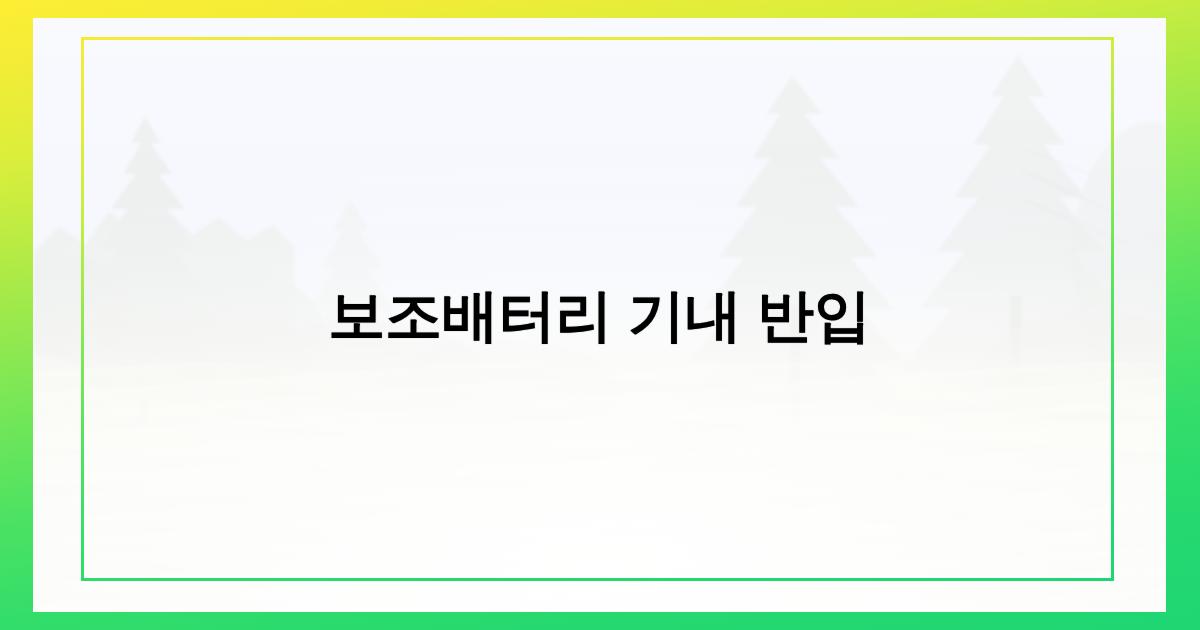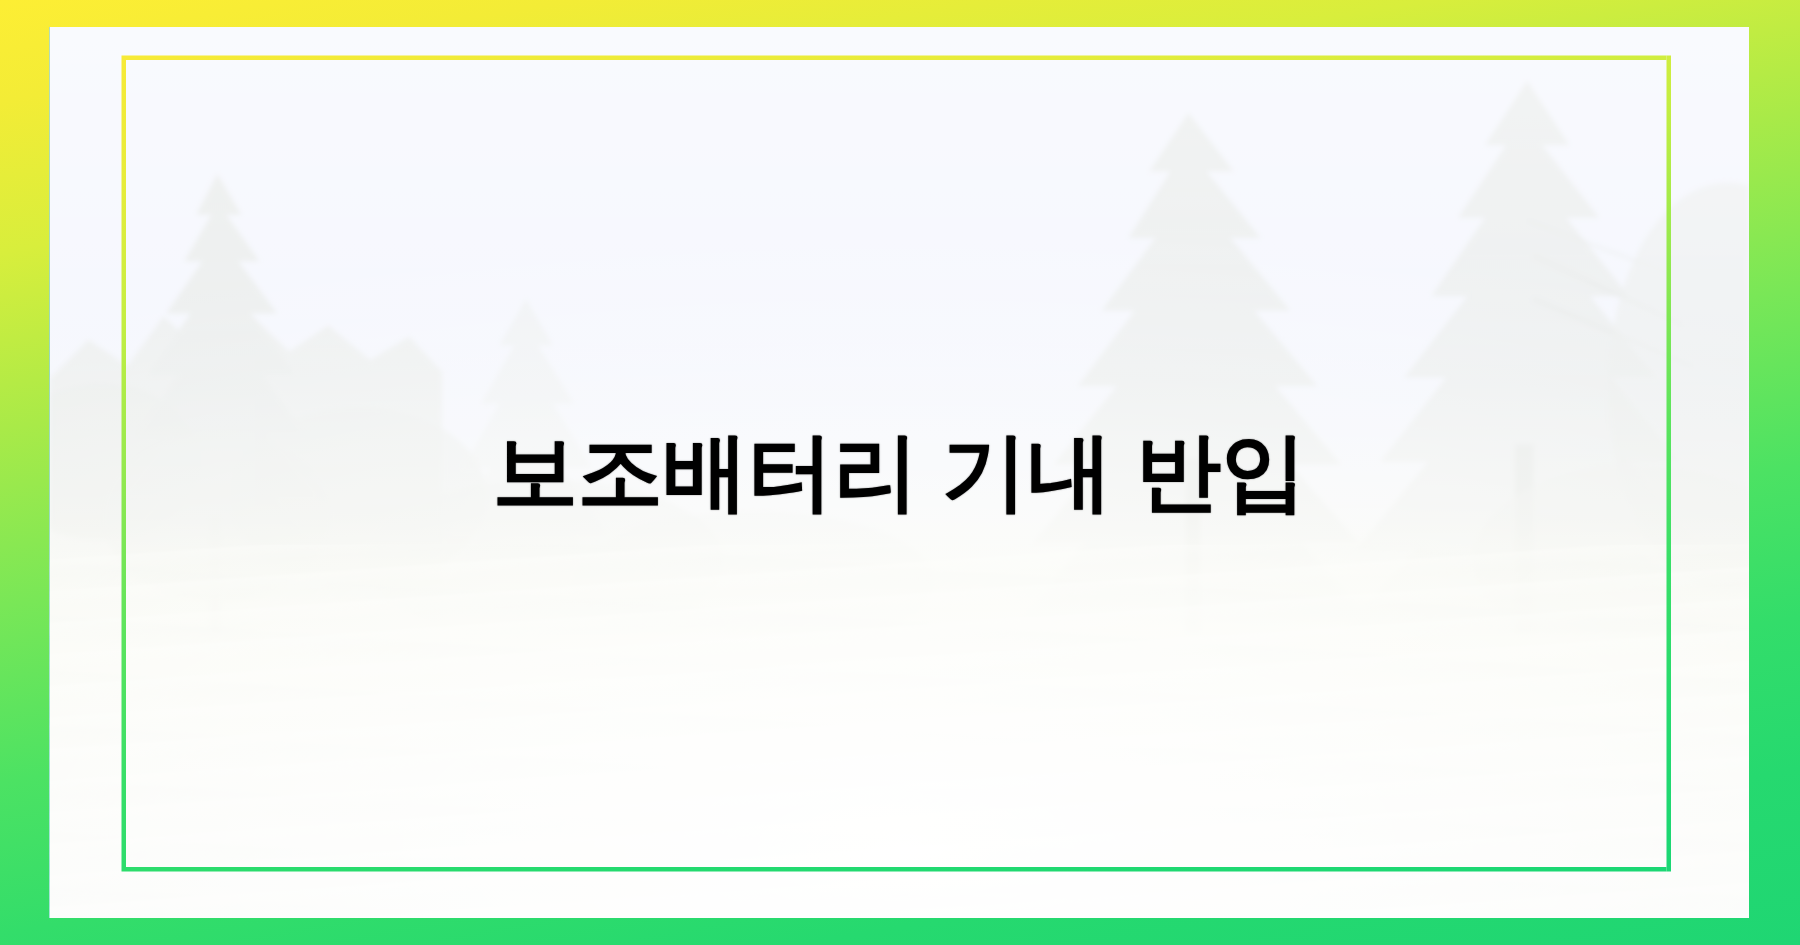--- a/index.html
+++ b/index.html
@@ -34,21 +34,21 @@
   }
 
   
   .stage {
     position: absolute;
     left: 33px;
     top: 18px;
     right: 34px;
     bottom: 18px;
     overflow: hidden;
-    background: #0ea5e9;
+    background: #a16207;
   }
 
   
   .photo {
     position: absolute;
     inset: 0;
     overflow: hidden;
   }
 
   

